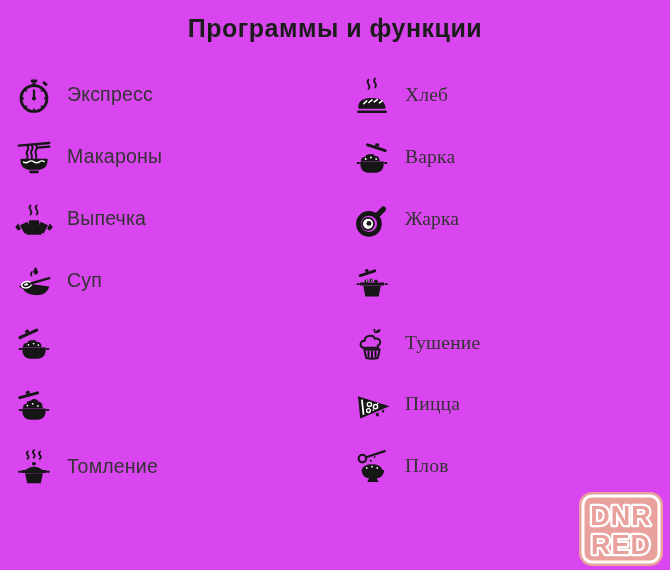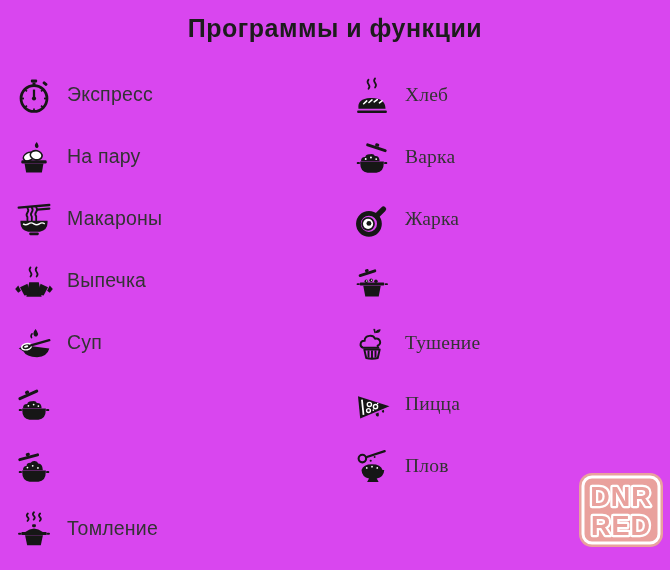--- a/index.html
+++ b/index.html
@@ -9,21 +9,21 @@
          font-weight:800;letter-spacing:.5px;color:#1c1c1c;}
   .grid{display:flex;margin-top:21px;}
   .col{display:flex;flex-direction:column;}
   .col-left{width:330px;padding-left:12px;box-sizing:border-box;}
   .col-right{flex:1;padding-left:20px;box-sizing:border-box;font-family:Liberation Serif, serif;}
   .item{height:61.9px;display:flex;align-items:center;}
   .icon{width:44px;height:44px;display:flex;align-items:center;justify-content:center;
         color:#161616;flex:0 0 44px;margin-right:11px;}
   .icon svg{display:block;}
   .label{font-size:19.5px;color:#333333;letter-spacing:.2px;white-space:nowrap;}
-  .watermark{position:absolute;right:7px;bottom:23px;width:84px;height:74px;}
+  .watermark{position:absolute;right:7px;bottom:4px;width:84px;height:74px;}
   .wm-text{font-family:"Liberation Sans",sans-serif;font-weight:700;font-size:27px;
            letter-spacing:1px;paint-order:stroke;stroke:#ffffff;stroke-width:4.5px;
            stroke-linejoin:round;fill:#e9a19d;}
 </style>
 </head>
 <body>
 
 <div class="page">
   <h1 class="title">Программы и функции</h1>
 
@@ -49,34 +49,20 @@
             </g>
             <circle cx="24" cy="28" r="2.4" fill="currentColor"></circle>
             <rect x="20.4" y="6.2" width="7.2" height="3.6" rx="1.2" fill="currentColor"></rect>
             <rect x="22.3" y="9.6" width="3.4" height="3.8" fill="currentColor"></rect>
             <rect x="33.6" y="9.4" width="6" height="3.2" rx="1.2" fill="currentColor" transform="rotate(40 36.6 11)"></rect>
           </svg>
         </span>
         <span class="label">Экспресс</span>
       </div>
 
-      <div class="item">
-        <span class="icon">
-          <svg viewBox="0 0 48 48" width="42" height="42">
-            <path d="M27.2 6.8 q-3.4 3.4 -1.6 6 q1 1.4 2.6 0.6 q2.4-1.4 -1-6.6 z" fill="currentColor"></path>
-            <g fill="#fff" stroke="currentColor" stroke-width="1.8">
-              <ellipse cx="18" cy="23.5" rx="6.5" ry="4.5" transform="rotate(-28 18 23.5)"></ellipse>
-              <ellipse cx="26.5" cy="22" rx="6.8" ry="5.2" transform="rotate(12 26.5 22)"></ellipse>
-            </g>
-            <rect x="9.5" y="27.6" width="29" height="3.8" rx="1.4" fill="currentColor"></rect>
-            <path d="M13.2 31.4 h21.6 l-1.8 10.2 h-18 z" fill="currentColor"></path>
-          </svg>
-        </span>
-        <span class="label">На пару</span>
-      </div>
 
       <div class="item">
         <span class="icon">
           <svg viewBox="0 0 48 48" width="42" height="42">
             <g stroke="currentColor" fill="none" stroke-linecap="round">
               <line x1="6.5" y1="11" x2="41.5" y2="8" stroke-width="2.6"></line>
               <line x1="28" y1="13.2" x2="41.5" y2="12.2" stroke-width="2.6"></line>
               <g stroke-width="2.1">
                 <path d="M16.5 11.5 q2 2.6 0 5.2 q-2 2.6 0 5.2 v3.6"></path>
                 <path d="M21.5 11 q2 2.6 0 5.2 q-2 2.6 0 5.2 v4.1"></path>

